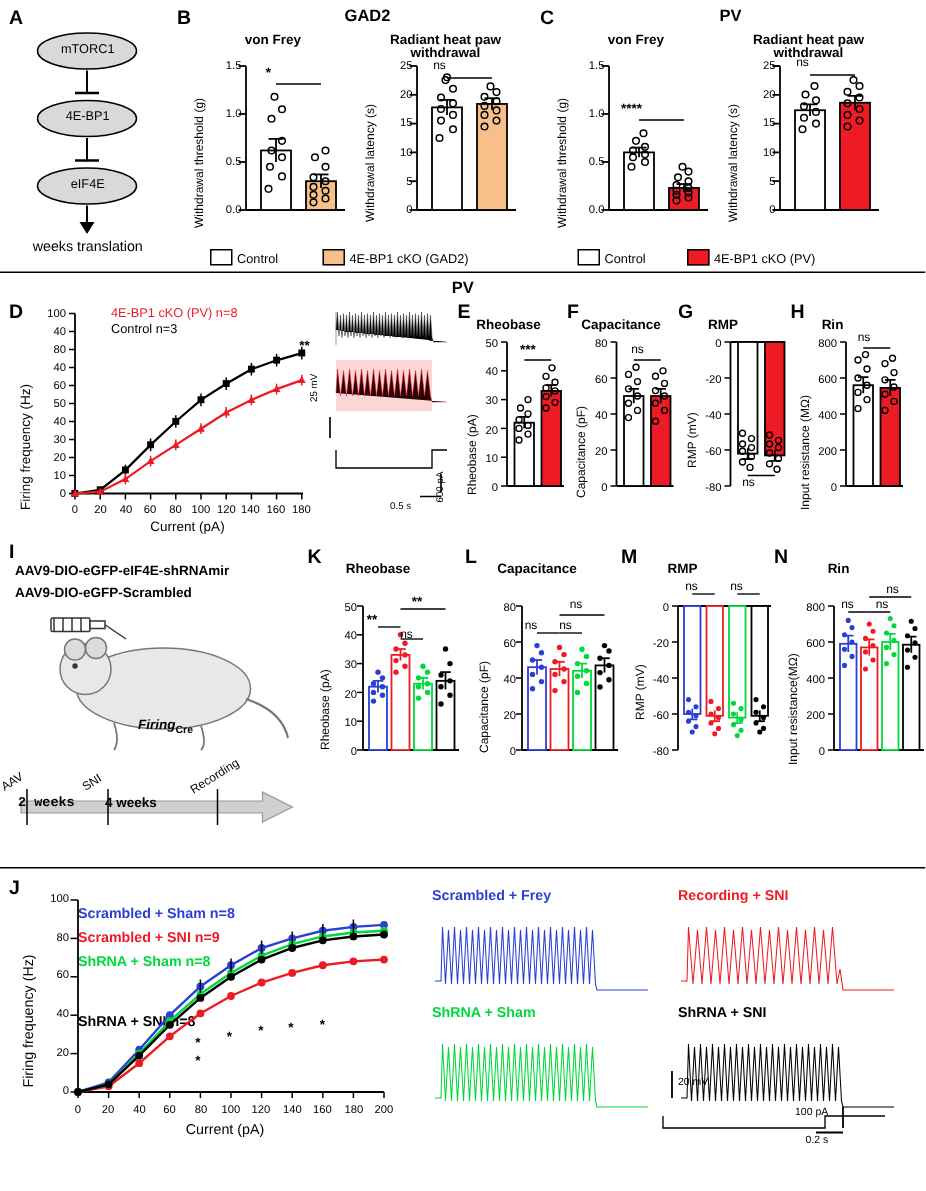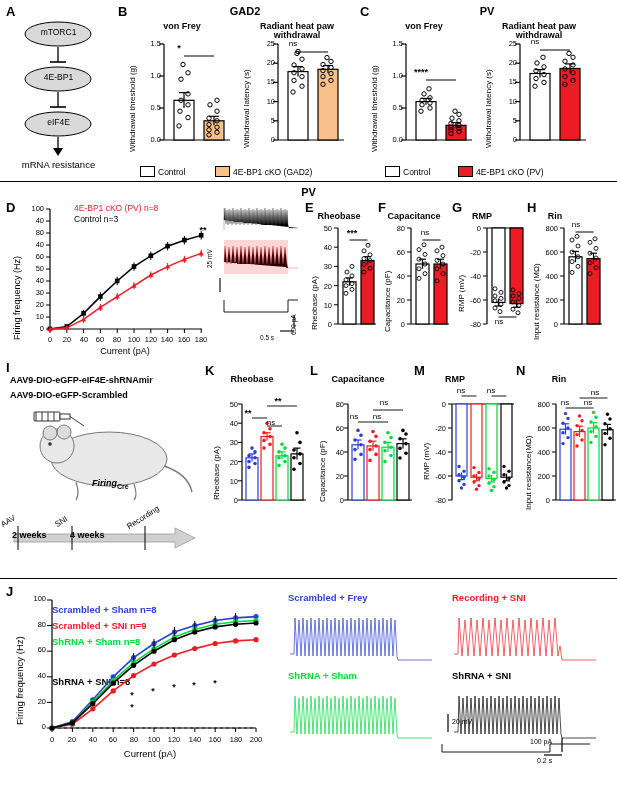--- a/index.html
+++ b/index.html
@@ -32,21 +32,21 @@
     <line x1="52" y1="74" x2="52" y2="89" stroke="#000" stroke-width="1.3"></line>
     <line x1="44" y1="89" x2="60" y2="89" stroke="#000" stroke-width="1.6"></line>
     <ellipse cx="52" cy="106" rx="33" ry="12" fill="#d9d9d9" stroke="#000" stroke-width="1"></ellipse>
     <line x1="52" y1="119" x2="52" y2="131" stroke="#000" stroke-width="1.3"></line>
     <polygon points="52,138 47,130 57,130" fill="#000"></polygon>
   </svg>
 </div>
 <div class="flowtext" style="left:6px;top:28px;width:105px;">mTORC1</div>
 <div class="flowtext" style="left:6px;top:73px;width:105px;">4E-BP1</div>
 <div class="flowtext" style="left:6px;top:118px;width:105px;">eIF4E</div>
-<div class="flowtext" style="left:6px;top:160px;width:105px;font-size:9.5px;">mRNA resistance</div>
+<div class="flowtext" style="left:6px;top:160px;width:105px;font-size:9.5px;">weeks translation</div>
 
 <div class="panel-letter" style="left:118px;top:4px;">B</div>
 <div class="ttl" style="left:130px;top:5px;width:230px;">GAD2</div>
 <div class="sub" style="left:132px;top:22px;width:100px;">von Frey</div>
 <div class="sub" style="left:242px;top:22px;width:110px;">Radiant heat paw withdrawal</div>
 
 <div class="ylab" style="left:128px;top:152px;transform:rotate(-90deg);font-size:8px;">Withdrawal threshold (g)</div>
 <div style="position:absolute;left:138px;top:40px;">
   <svg width="94" height="116" viewBox="0 0 94 116">
     <line x1="26" y1="4" x2="26" y2="100" stroke="#000" stroke-width="1.2"></line>
@@ -610,21 +610,21 @@
   <svg width="195" height="58" viewBox="0 0 195 58">
     <polygon points="4,18 165,18 165,12 185,22 165,32 165,26 4,26" fill="#d0d0d0" stroke="#999" stroke-width="0.8"></polygon>
     <line x1="8" y1="10" x2="8" y2="34" stroke="#000" stroke-width="1"></line>
     <line x1="62" y1="10" x2="62" y2="34" stroke="#000" stroke-width="1"></line>
     <line x1="135" y1="10" x2="135" y2="34" stroke="#000" stroke-width="1"></line>
   </svg>
 </div>
 <div style="position:absolute;left:4px;top:520px;font-size:8px;transform:rotate(-32deg);transform-origin:left bottom;">AAV</div>
 <div style="position:absolute;left:58px;top:520px;font-size:8px;transform:rotate(-32deg);transform-origin:left bottom;">SNI</div>
 <div style="position:absolute;left:130px;top:522px;font-size:8px;transform:rotate(-32deg);transform-origin:left bottom;">Recording</div>
-<div style="position:absolute;left:12px;top:530px;font-size:9px;font-weight:bold;">2 weeks</div>
+<div style="position:absolute;left:12px;top:530px;font-size:9px;font-weight:bold;font-family:Liberation Mono, monospace;">2 weeks</div>
 <div style="position:absolute;left:70px;top:530px;font-size:9px;font-weight:bold;">4 weeks</div>
 
 <div class="panel-letter" style="left:205px;top:363px;">K</div>
 <div class="sub" style="left:212px;top:375px;width:80px;">Rheobase</div>
 <div class="ylab" style="left:212px;top:500px;transform:rotate(-90deg);font-size:8px;">Rheobase (pA)</div>
 <div style="position:absolute;left:222px;top:388px;">
   <svg width="86" height="124" viewBox="0 0 86 124">
     <line x1="20" y1="16" x2="20" y2="112" stroke="#000" stroke-width="1.2"></line>
     <line x1="20" y1="112" x2="84" y2="112" stroke="#000" stroke-width="1.2"></line>
     <g stroke="#000" stroke-width="1">

